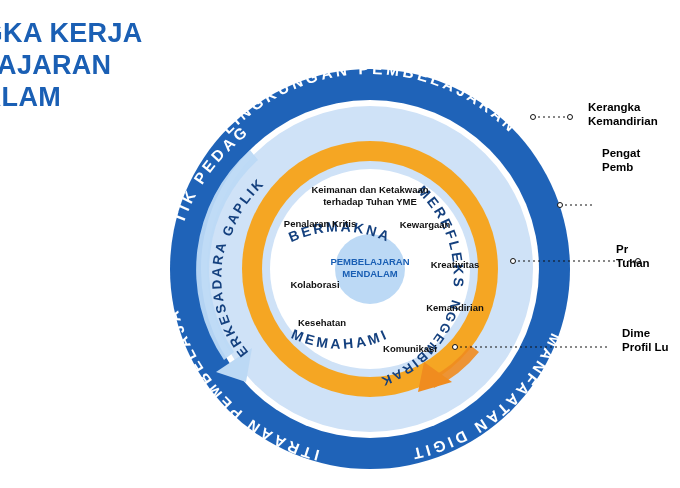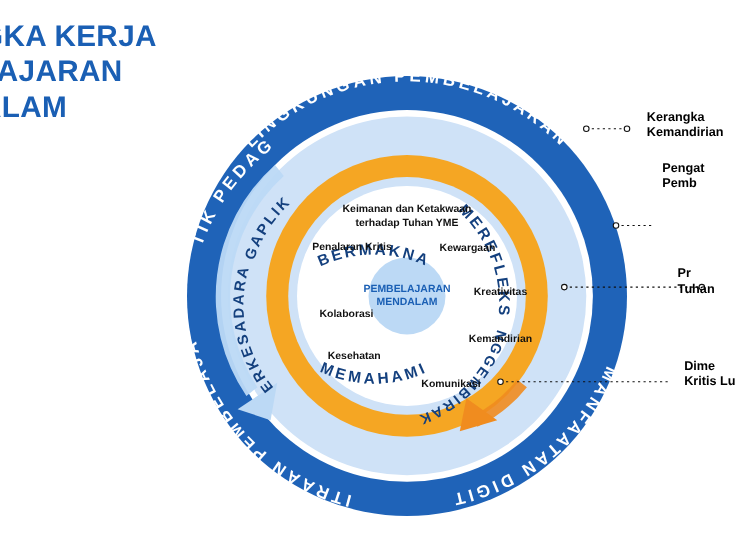--- a/index.html
+++ b/index.html
@@ -173,17 +173,17 @@
     <div class="callout c1">
       <div>Pengat</div>
       <div>Pemb</div>
     </div>
     <div class="callout c2">
       <div>Pr</div>
       <div>Tuhan</div>
     </div>
     <div class="callout c3">
       <div>Dime</div>
-      <div>Kritis Lu</div>
+      <div>Profil Lu</div>
     </div>
   </div>
 
 </div>
 
 </body></html>

